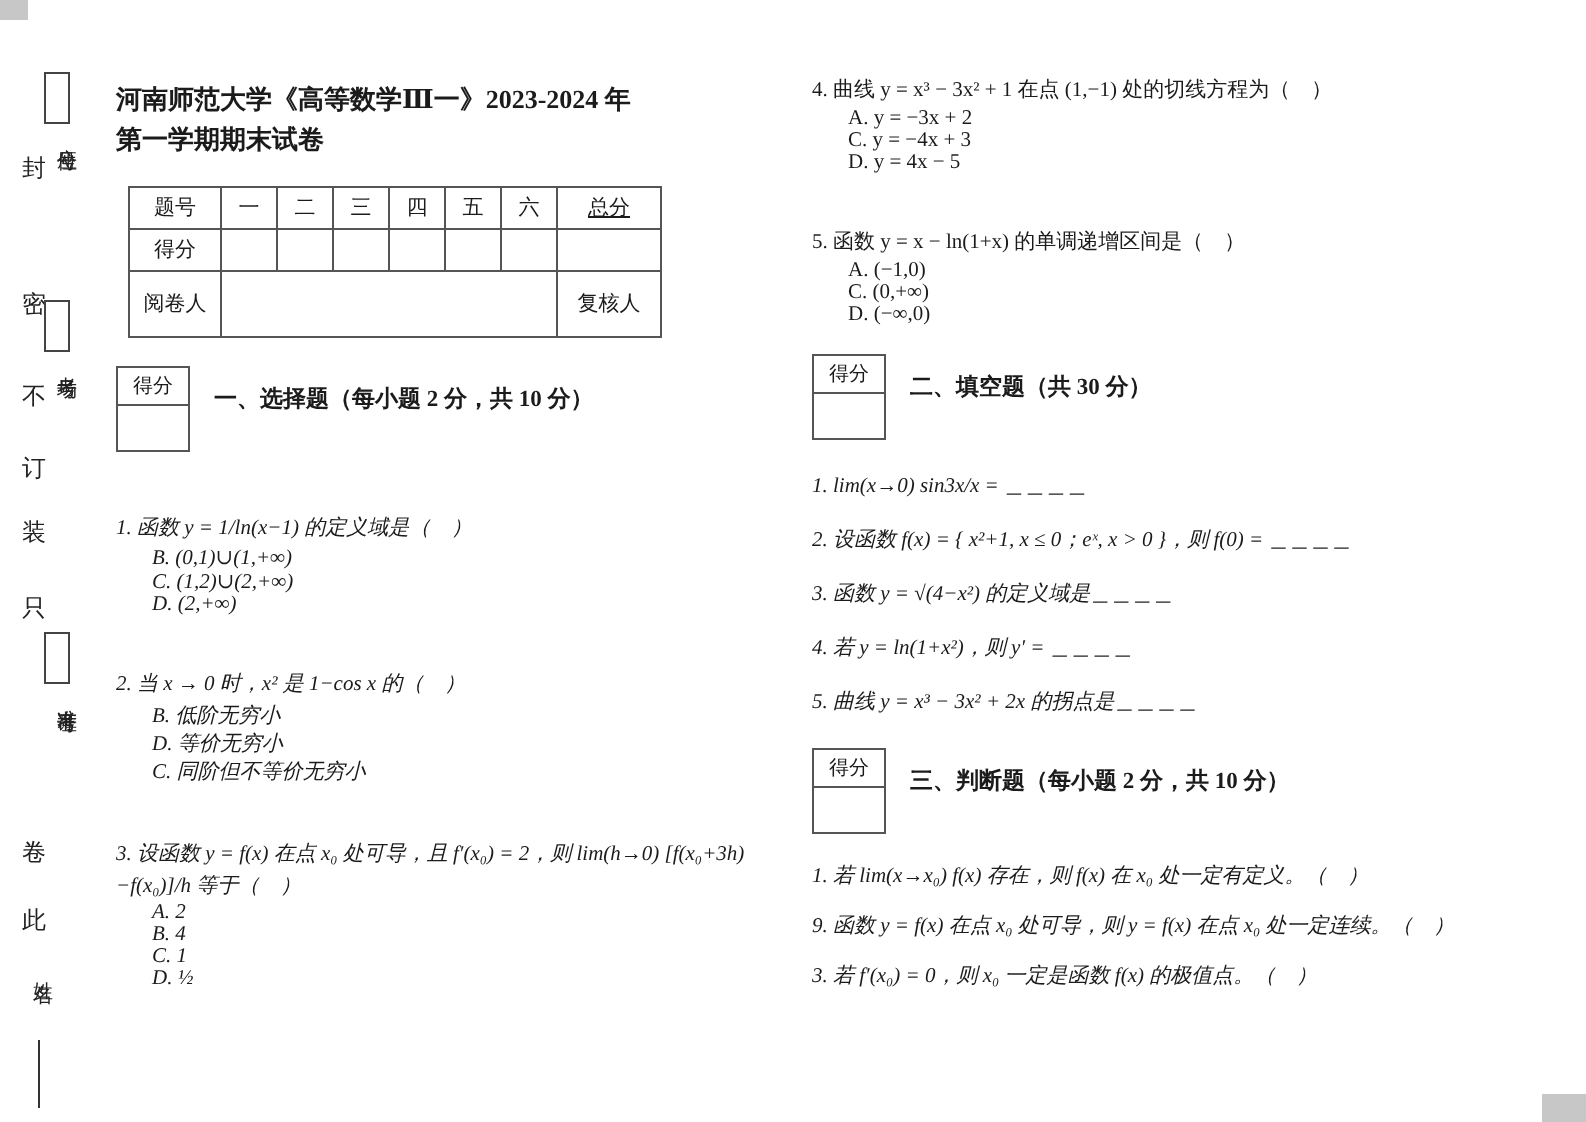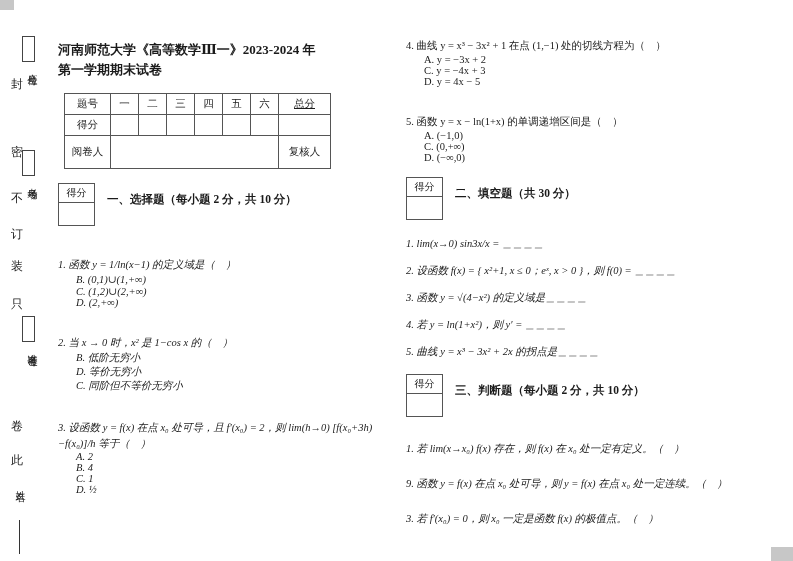--- a/index.html
+++ b/index.html
@@ -41,21 +41,21 @@
   .score-box { float: left; width: 37px; border: 1px solid #555; font-size: 10px; text-align: center; margin-right: 12px; background: #fff; }
   .score-box .lbl { border-bottom: 1px solid #555; padding: 2px 0; }
   .score-box .cell { height: 22px; }
   .section-heading { font-weight: bold; font-size: 11.5px; padding-top: 9px; }
   .qlist { clear: both; padding-top: 4px; font-style: italic; }
 
   .stem { font-size: 10.5px; margin-top: 27px; line-height: 1.5; }
   .stem.first { margin-top: 0; }
   .opt { font-size: 10.5px; margin-left: 18px; margin-top: 0; }
   .fill-q { font-size: 10.5px; margin-top: 12px; line-height: 1.45; }
-  .judge-q { font-size: 10.5px; margin-top: 20px; line-height: 1.45; }
+  .judge-q { font-size: 10.5px; margin-top: 10px; line-height: 1.45; }
 </style>
 </head>
 <body>
 
 <div class="page">
 
   <div class="corner tl"></div>
   <div class="corner br"></div>
 
   <div>

